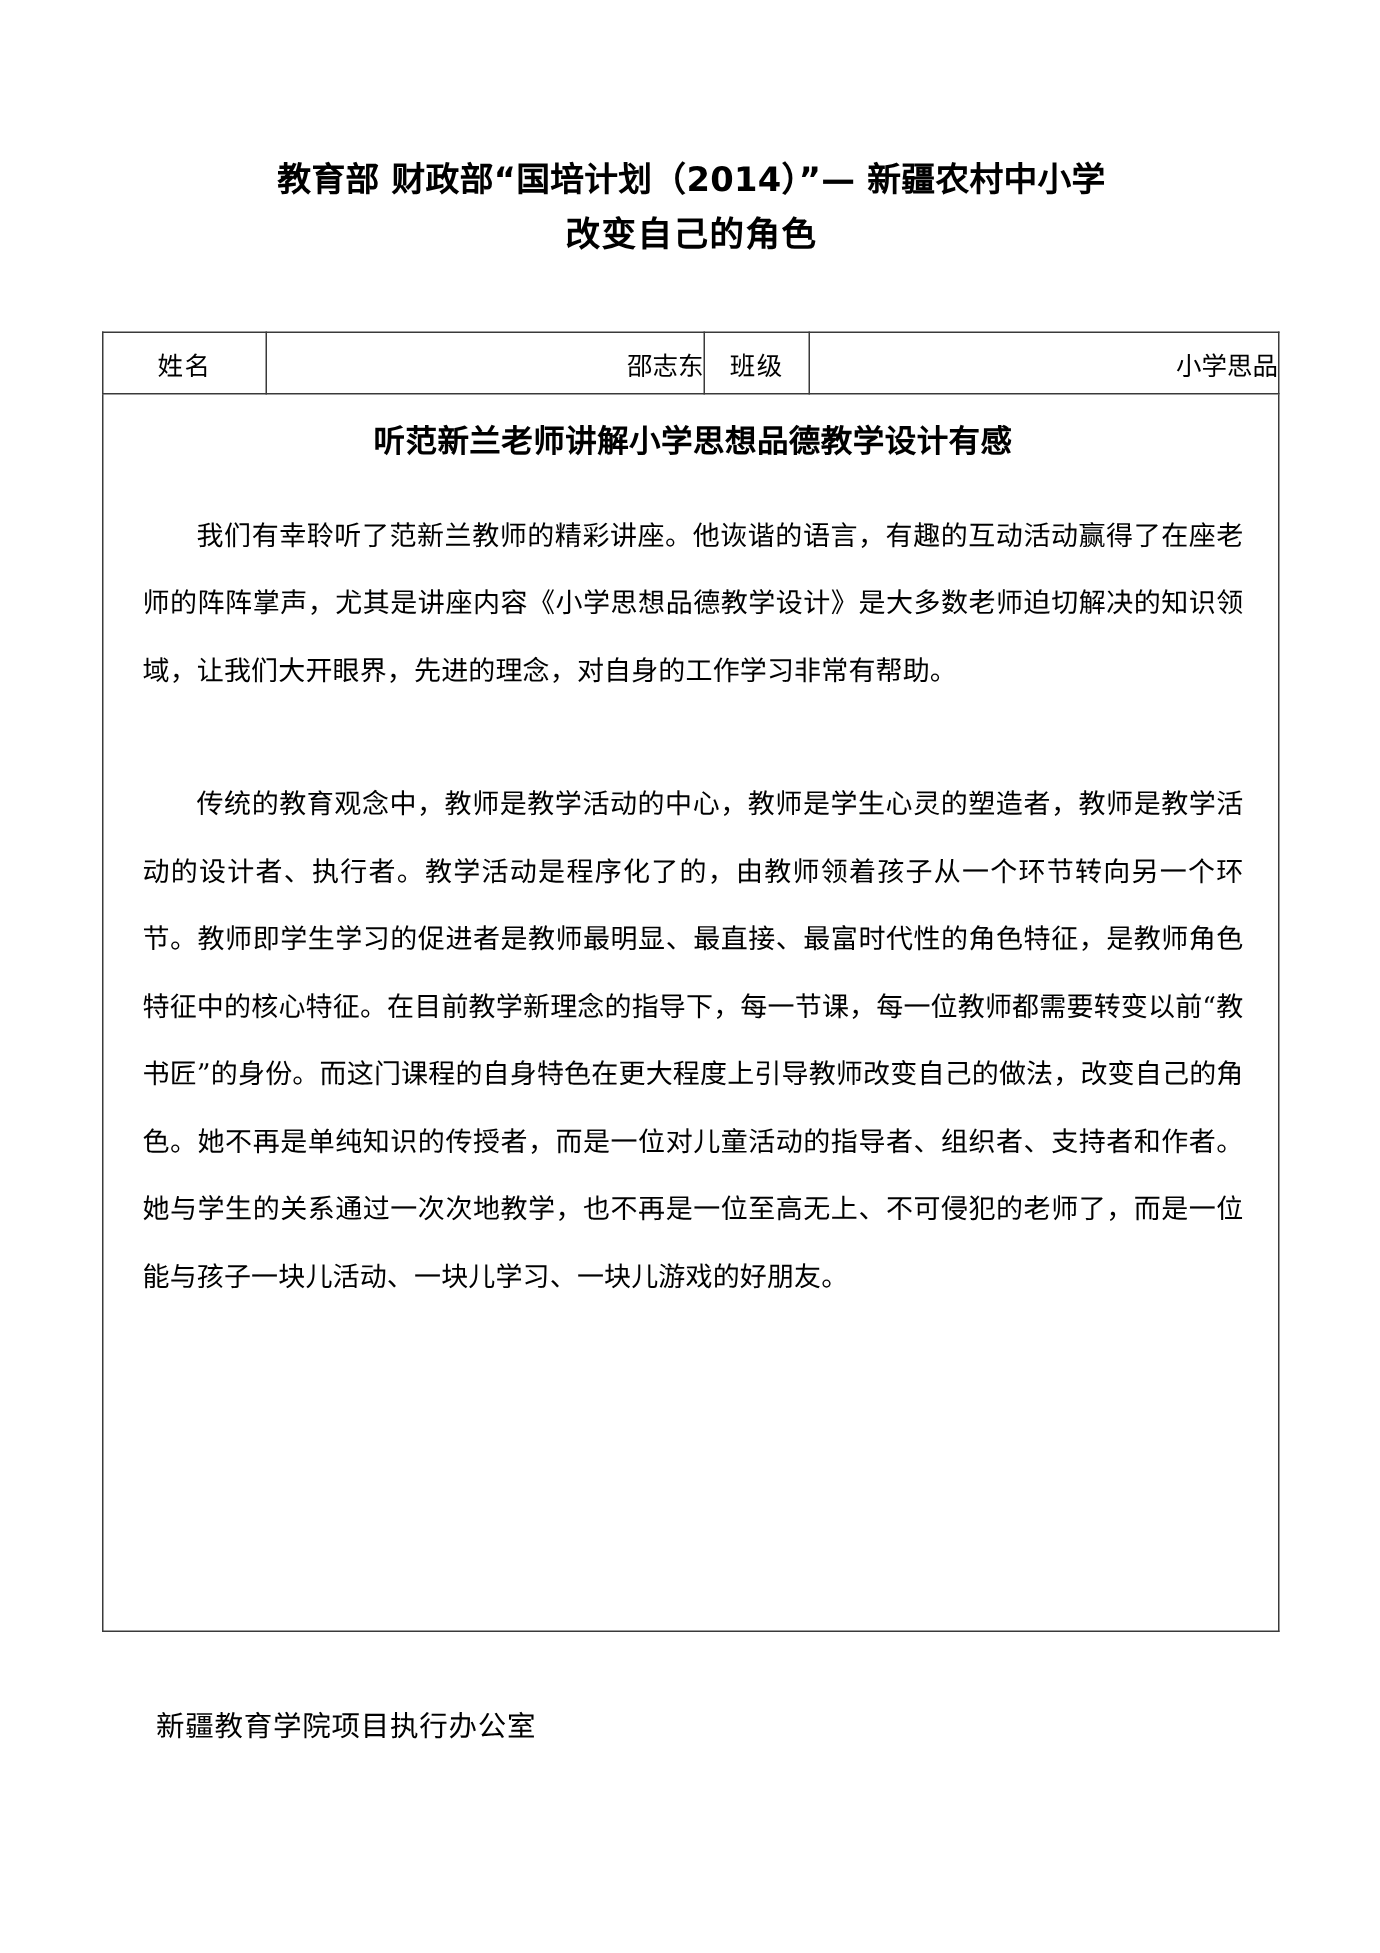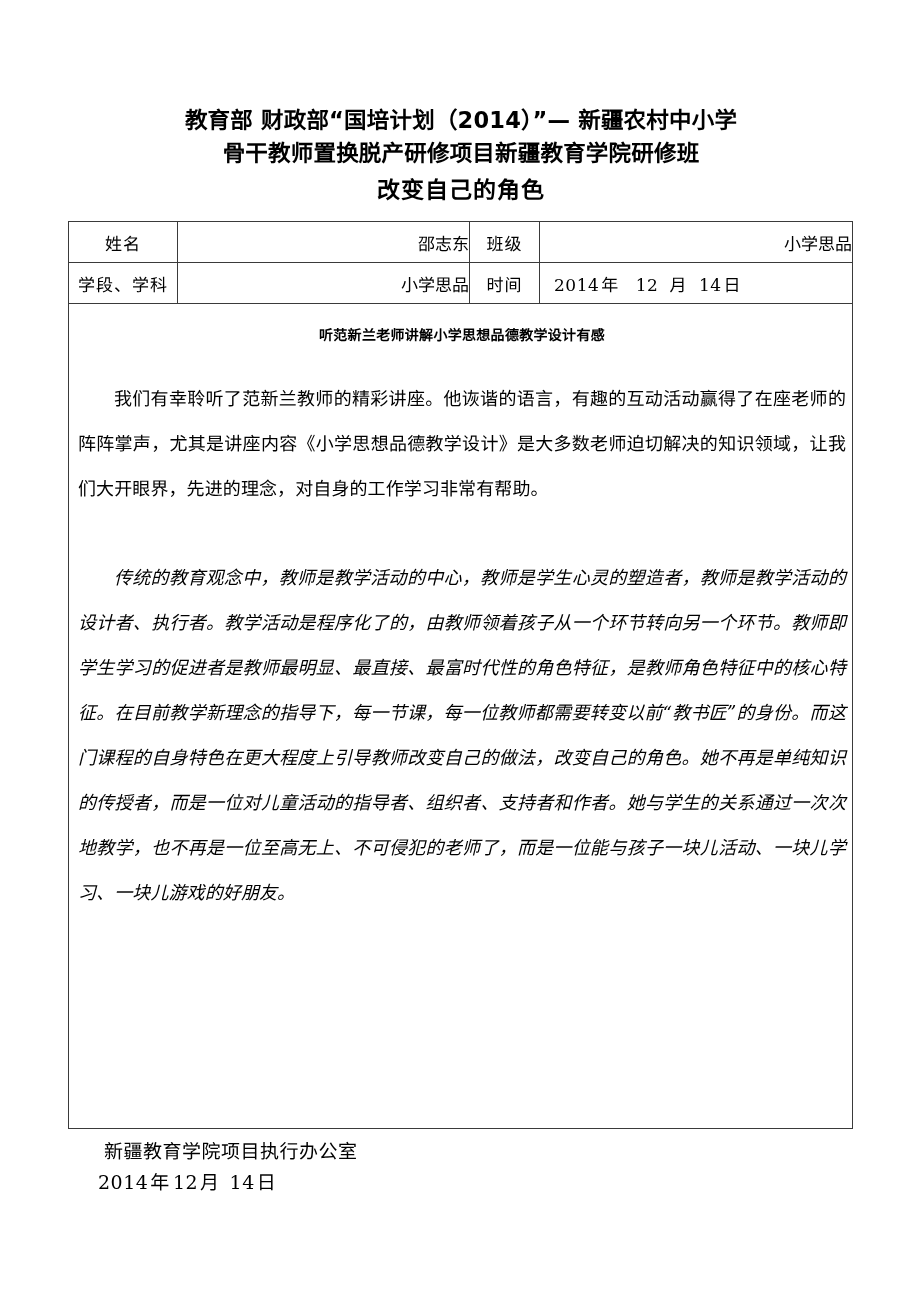--- a/index.html
+++ b/index.html
@@ -93,41 +93,41 @@
     height: 824px;
     vertical-align: top;
     padding: 0 !important;
   }
   .content-inner {
     padding: 16px 6px 0 9px;
     height: 100%;
     box-sizing: border-box;
   }
   .content-title {
-    font-family: Liberation Sans, sans-serif;
+    font-family: Liberation Serif, serif;
     font-weight: bold;
-    font-size: 14px;
+    font-size: 21px;
     text-align: center;
     line-height: 30px;
     letter-spacing: 0.3px;
   }
   .body-text {
     font-family: "DejaVu Serif", "Liberation Serif", serif;
     font-size: 18px;
     line-height: 45px;
     text-align: justify;
     text-justify: inter-ideograph;
     letter-spacing: 0.1px;
   }
   .para {
-    margin: 0;
+    margin: 17px;
     text-indent: 2em;
   }
   .para-first { margin-top: 26px; }
-  .para-second { margin-top: 44px; font-style: italic; }
+  .para-second { margin-top: 44px; }
 
   
   .footer {
     position: absolute;
     left: 68px;
     top: 1136px;
     width: 784px;
     font-size: 19px;
     line-height: 31px;
   }
@@ -142,60 +142,48 @@
   .footer-date .sep { padding: 0 3px 0 2px; }
   .footer-date .gap-sm { display: inline-block; width: 7px; }
 </style>
 </head>
 <body>
 
 <div class="page">
 
   <div class="doc-header">
     <div class="title-line title-line-1">教育部 财政部“国培计划（2014）”— 新疆农村中小学</div>
-    <div class="title-line title-line-2">骨干教师置换脱产研修项目新疆教育学院研修班</div>
     <div class="subtitle">改变自己的角色</div>
   </div>
 
   <table class="doc-table">
     <colgroup>
       <col style="width:109px">
       <col style="width:292px">
       <col style="width:70px">
       <col style="width:313px">
     </colgroup>
     <tbody>
       <tr>
         <td class="cell-label">姓名</td>
         <td class="cell-value">邵志东</td>
         <td class="cell-label">班级</td>
         <td class="cell-value">小学思品</td>
       </tr>
       <tr>
-        <td class="cell-label">学段、学科</td>
-        <td class="cell-value">小学思品</td>
-        <td class="cell-label">时间</td>
-        <td class="cell-date">
-          <span class="num">2014</span><span class="sep">年</span><span class="gap"></span><span class="num">12</span><span class="gap-sm"></span><span class="sep">月</span><span class="gap-sm"></span><span class="num">14</span><span class="sep">日</span>
-        </td>
-      </tr>
-      <tr>
         <td class="content-cell" colspan="4">
           <div class="content-inner">
             <div class="content-title">听范新兰老师讲解小学思想品德教学设计有感</div>
             <div class="body-text">
               <p class="para para-first">我们有幸聆听了范新兰教师的精彩讲座。他诙谐的语言，有趣的互动活动赢得了在座老师的阵阵掌声，尤其是讲座内容《小学思想品德教学设计》是大多数老师迫切解决的知识领域，让我们大开眼界，先进的理念，对自身的工作学习非常有帮助。</p>
               <p class="para para-second">传统的教育观念中，教师是教学活动的中心，教师是学生心灵的塑造者，教师是教学活动的设计者、执行者。教学活动是程序化了的，由教师领着孩子从一个环节转向另一个环节。教师即学生学习的促进者是教师最明显、最直接、最富时代性的角色特征，是教师角色特征中的核心特征。在目前教学新理念的指导下，每一节课，每一位教师都需要转变以前“教书匠”的身份。而这门课程的自身特色在更大程度上引导教师改变自己的做法，改变自己的角色。她不再是单纯知识的传授者，而是一位对儿童活动的指导者、组织者、支持者和作者。她与学生的关系通过一次次地教学，也不再是一位至高无上、不可侵犯的老师了，而是一位能与孩子一块儿活动、一块儿学习、一块儿游戏的好朋友。</p>
             </div>
           </div>
         </td>
       </tr>
     </tbody>
   </table>
 
   <div class="footer">
     <div class="footer-org">新疆教育学院项目执行办公室</div>
-    <div class="footer-date">
-      <span>2014</span><span class="sep">年</span><span>12</span><span class="sep">月</span><span class="gap-sm"></span><span>14</span><span class="sep">日</span>
-    </div>
   </div>
 
 </div>
 
 </body></html>

